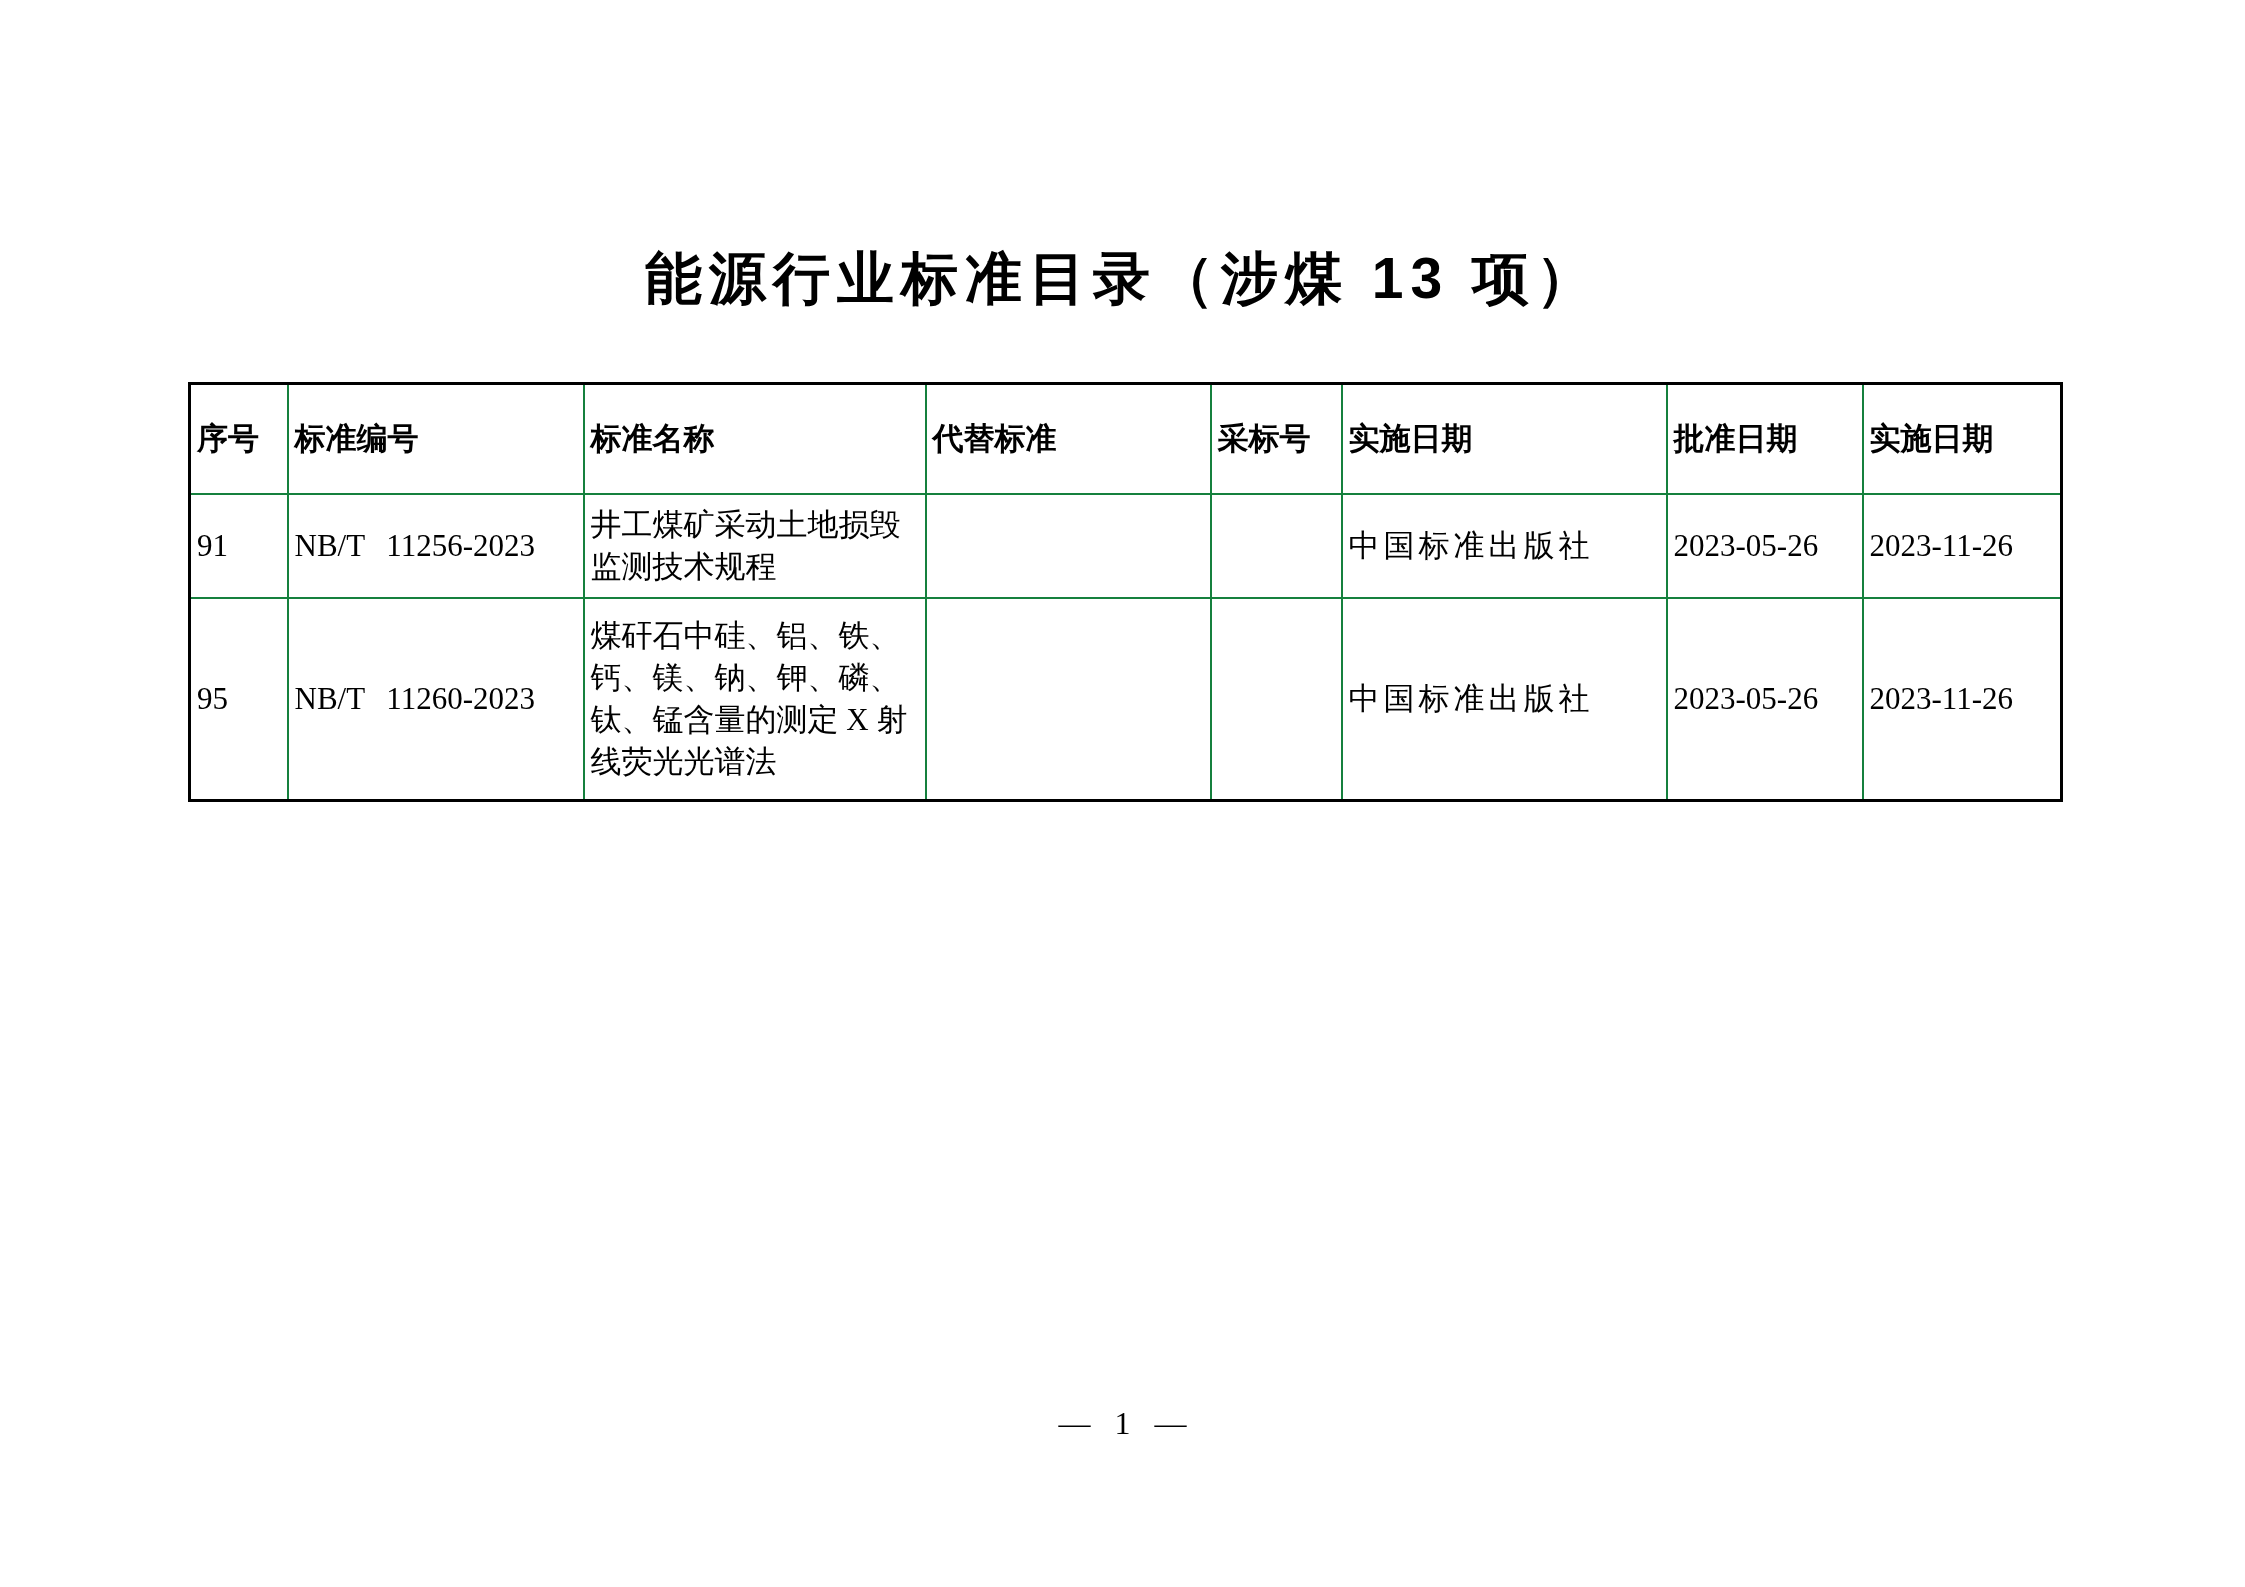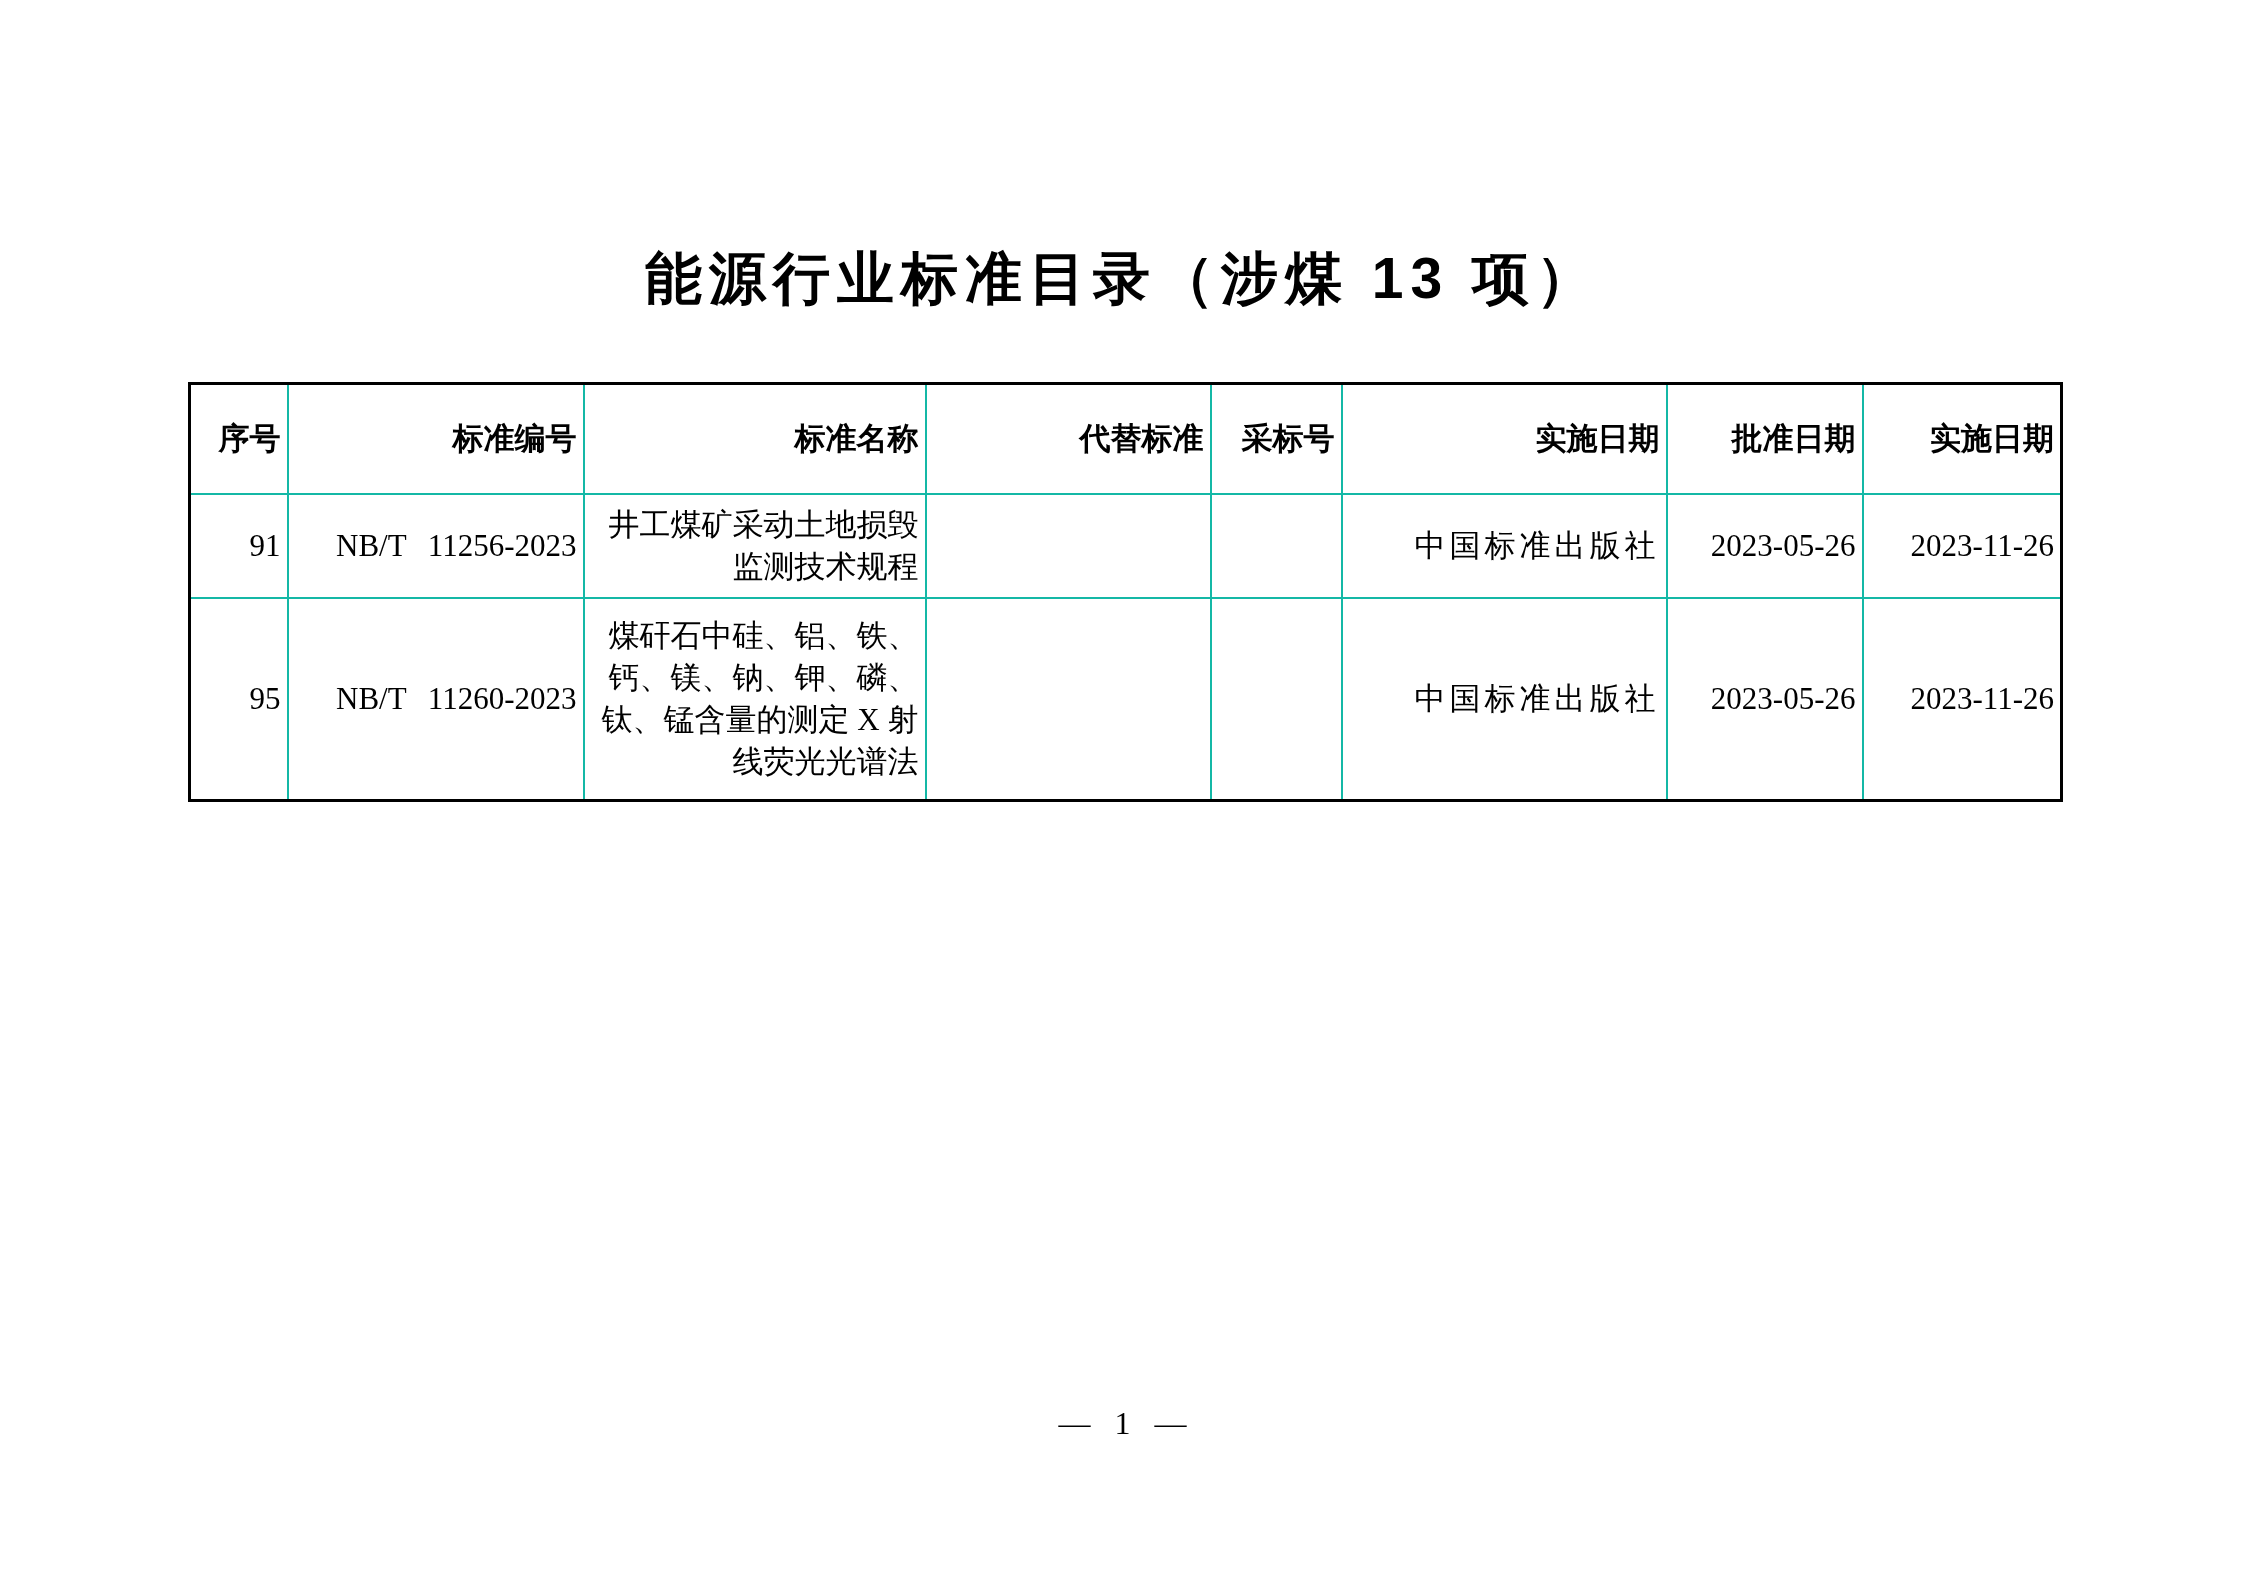--- a/index.html
+++ b/index.html
@@ -33,22 +33,22 @@
     position: absolute;
     left: 188px;
     top: 382px;
     width: 1872px;
     border-collapse: collapse;
     table-layout: fixed;
     border: 3px solid #000000;
   }
   table.std-table th,
   table.std-table td {
-    border: 2px solid #14b8a6;
-    text-align: right;
+    border: 2px solid #15803d;
+    text-align: left;
     vertical-align: middle;
     font-size: 31px;
     padding: 4px 6px;
     overflow: hidden;
   }
   table.std-table th {
     font-weight: bold;
     font-size: 31px;
     height: 100px;
   }

